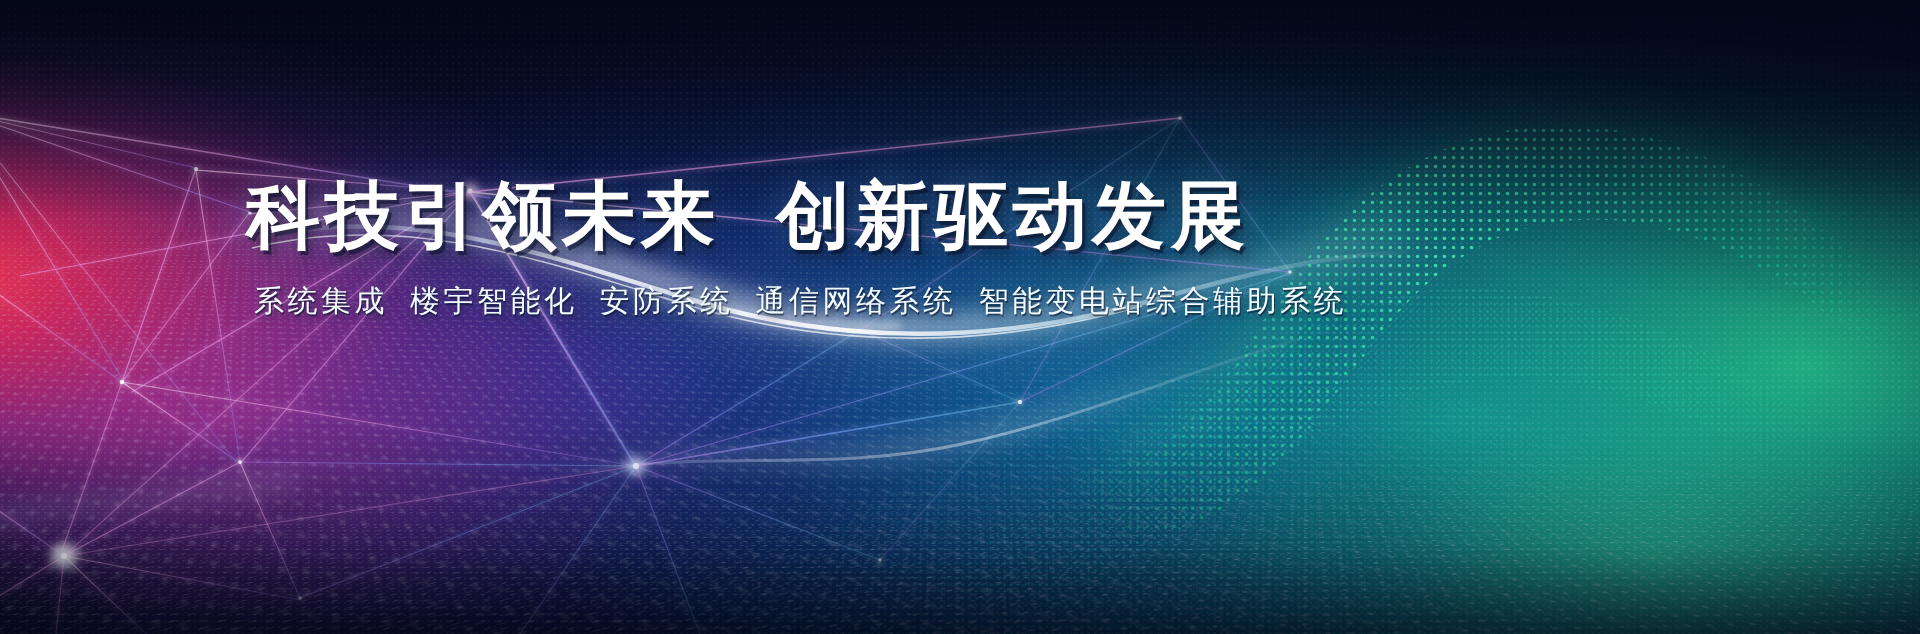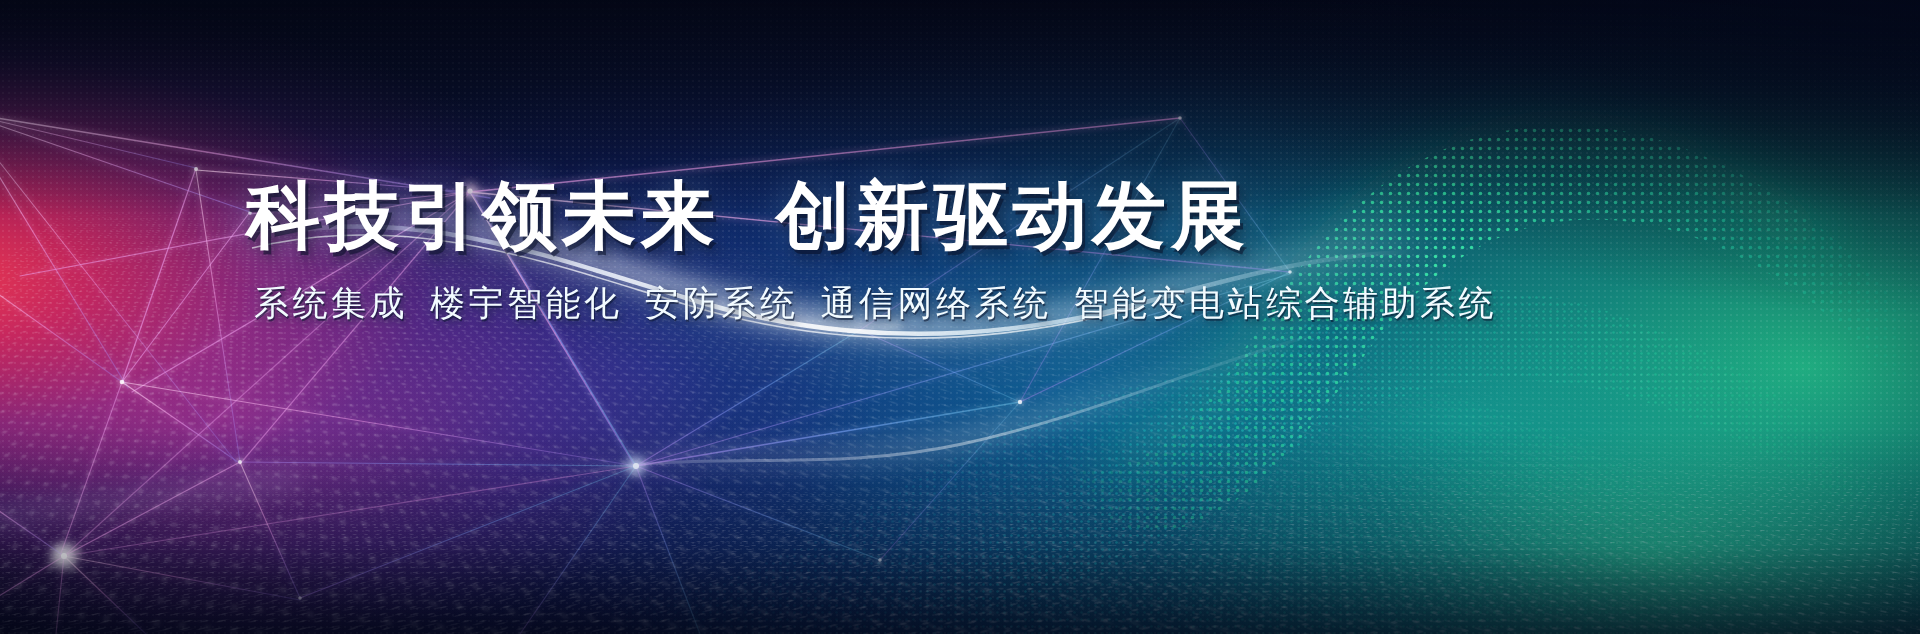--- a/index.html
+++ b/index.html
@@ -122,21 +122,21 @@
     text-shadow:
       3px 4px 0 rgba(10,16,40,.55),
       5px 7px 14px rgba(4,8,24,.55),
       0 0 34px rgba(150,210,255,.30);
   }
   #headline .gap{display:inline-block;width:56px;}
   #subtitle{
     margin:34px 0 0 8px;
     font-family:"DejaVu Sans","Liberation Sans",sans-serif;
     font-weight:400;
-    font-size:35px;
+    font-size:30px;
     line-height:1.0;
     letter-spacing:3.5px;
     color:#f2fbff;
     white-space:nowrap;
     text-shadow:
       1px 2px 0 rgba(10,20,45,.55),
       2px 3px 9px rgba(4,10,26,.60),
       0 0 18px rgba(160,230,255,.28);
   }
   #subtitle .sep{display:inline-block;width:22px;}

